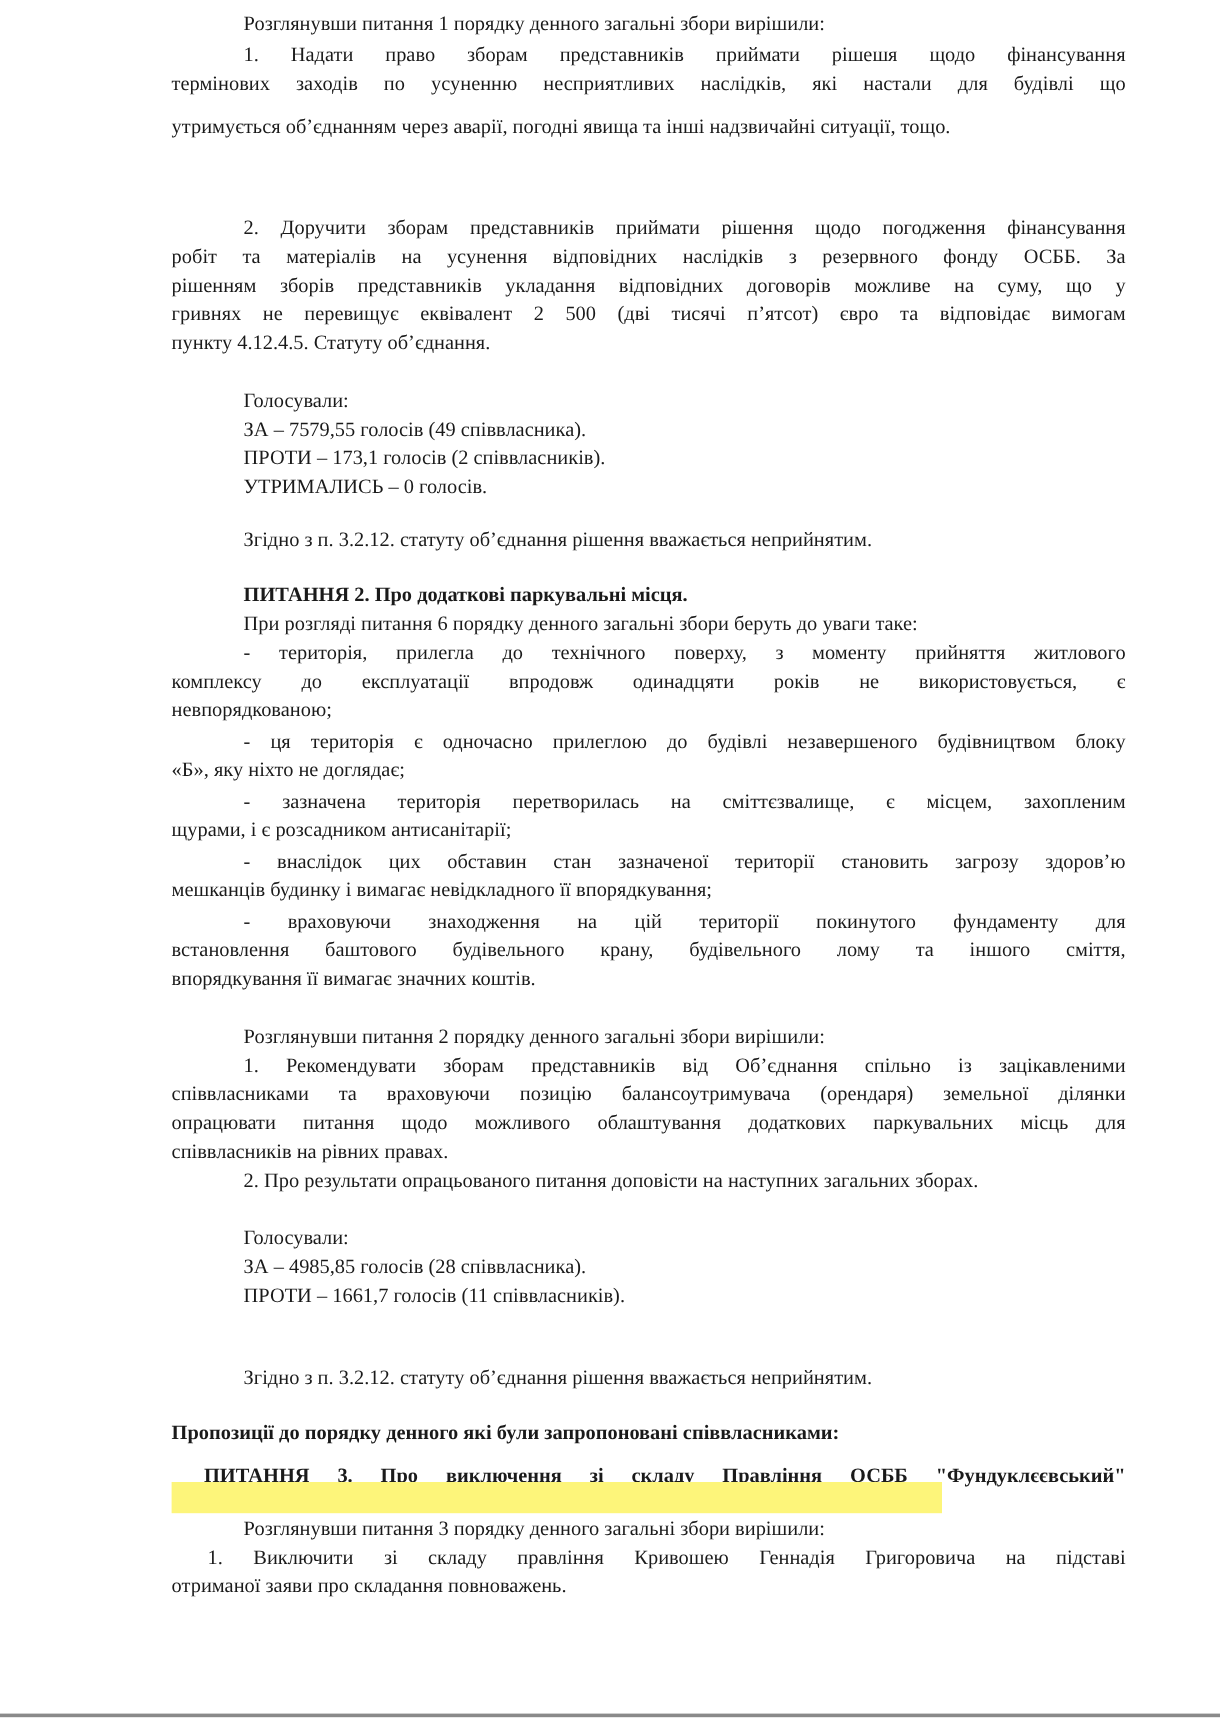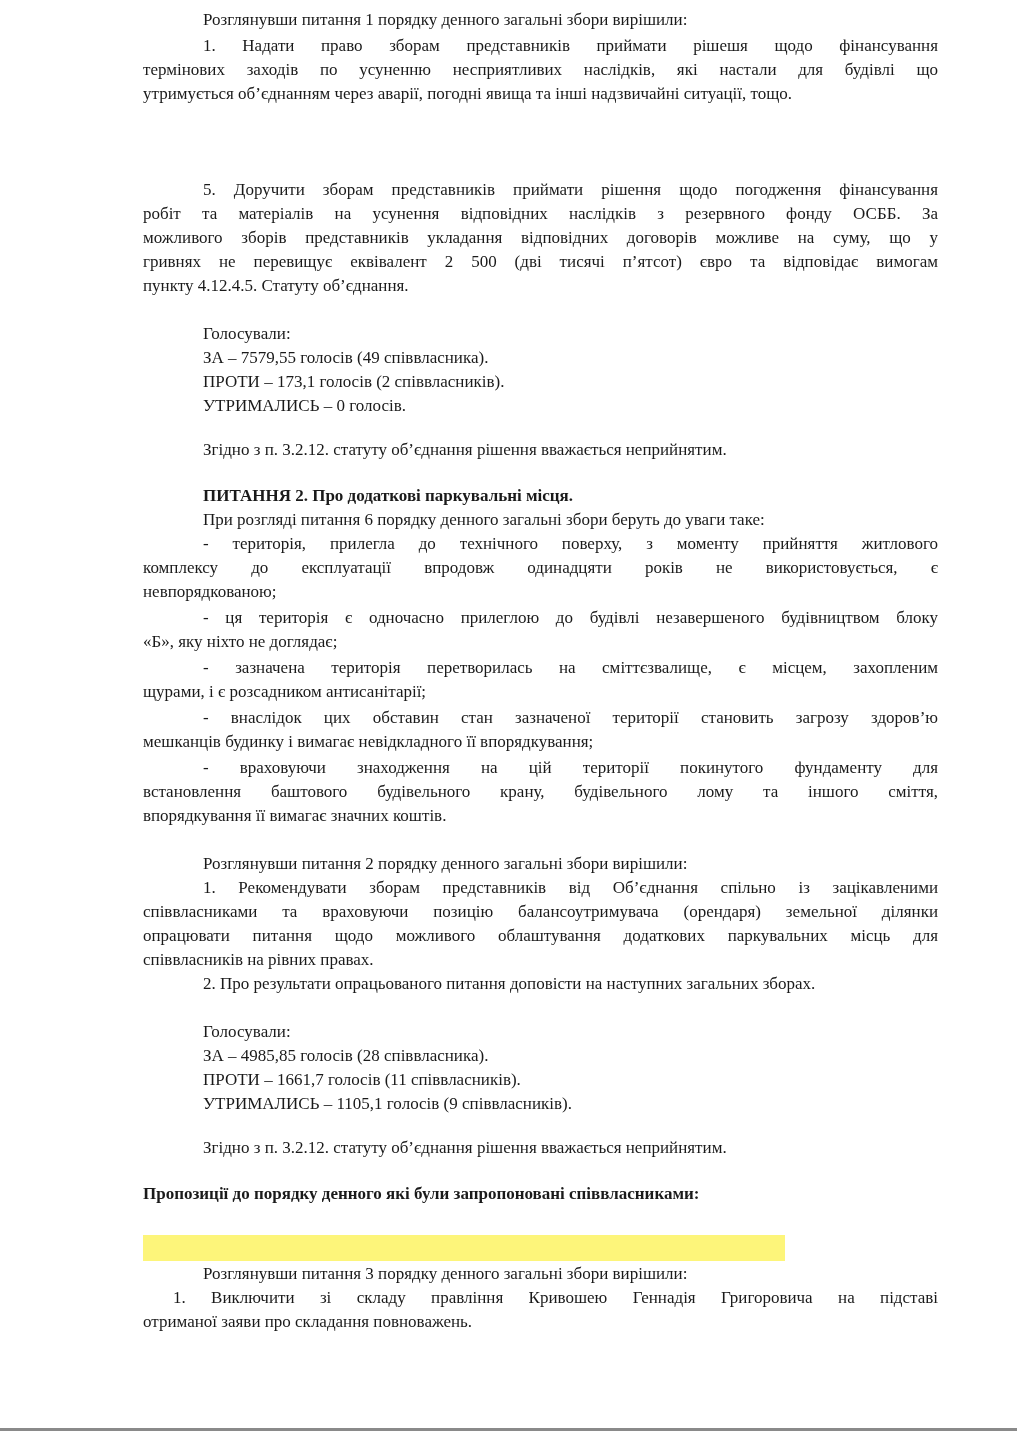--- a/index.html
+++ b/index.html
@@ -21,25 +21,25 @@
   }
 </style>
 </head>
 <body>
 
 <div class="page">
 
   <div class="line" style="left:203px;top:8px;">Розглянувши питання 1 порядку денного загальні збори вирішили:</div>
   <div class="line just" style="left:203px;top:34px;width:735px;">1. Надати право зборам представників приймати рішешя щодо фінансування</div>
   <div class="line just" style="left:143px;top:58px;width:795px;">термінових заходів по усуненню несприятливих наслідків, які настали для будівлі що</div>
-  <div class="line" style="left:143px;top:82px;">утримується об’єднанням через аварії, погодні явища та інші надзвичайні ситуації, тощо.</div>
+  <div class="line" style="left:143px;top:94px;">утримується об’єднанням через аварії, погодні явища та інші надзвичайні ситуації, тощо.</div>
 
-  <div class="line just" style="left:203px;top:178px;width:735px;">5. Доручити зборам представників приймати рішення щодо погодження фінансування</div>
+  <div class="line just" style="left:203px;top:178px;width:735px;">2. Доручити зборам представників приймати рішення щодо погодження фінансування</div>
   <div class="line just" style="left:143px;top:202px;width:795px;">робіт та матеріалів на усунення відповідних наслідків з резервного фонду ОСББ. За</div>
-  <div class="line just" style="left:143px;top:226px;width:795px;">можливого зборів представників укладання відповідних договорів можливе на суму, що у</div>
+  <div class="line just" style="left:143px;top:226px;width:795px;">рішенням зборів представників укладання відповідних договорів можливе на суму, що у</div>
   <div class="line just" style="left:143px;top:250px;width:795px;">гривнях не перевищує еквівалент 2 500 (дві тисячі п’ятсот) євро та відповідає вимогам</div>
   <div class="line" style="left:143px;top:274px;">пункту 4.12.4.5. Статуту об’єднання.</div>
 
   <div class="line" style="left:203px;top:322px;">Голосували:</div>
   <div class="line" style="left:203px;top:346px;">ЗА – 7579,55 голосів (49 співвласника).</div>
   <div class="line" style="left:203px;top:370px;">ПРОТИ – 173,1 голосів (2 співвласників).</div>
   <div class="line" style="left:203px;top:394px;">УТРИМАЛИСЬ – 0 голосів.</div>
 
   <div class="line" style="left:203px;top:438px;">Згідно з п. 3.2.12. статуту об’єднання рішення вважається неприйнятим.</div>
 
@@ -66,26 +66,26 @@
   <div class="line" style="left:203px;top:852px;">Розглянувши питання 2 порядку денного загальні збори вирішили:</div>
   <div class="line just" style="left:203px;top:876px;width:735px;">1. Рекомендувати зборам представників від Об’єднання спільно із зацікавленими</div>
   <div class="line just" style="left:143px;top:900px;width:795px;">співвласниками та враховуючи позицію балансоутримувача (орендаря) земельної ділянки</div>
   <div class="line just" style="left:143px;top:924px;width:795px;">опрацювати питання щодо можливого облаштування додаткових паркувальних місць для</div>
   <div class="line" style="left:143px;top:948px;">співвласників на рівних правах.</div>
   <div class="line" style="left:203px;top:972px;">2. Про результати опрацьованого питання доповісти на наступних загальних зборах.</div>
 
   <div class="line" style="left:203px;top:1020px;">Голосували:</div>
   <div class="line" style="left:203px;top:1044px;">ЗА – 4985,85 голосів (28 співвласника).</div>
   <div class="line" style="left:203px;top:1068px;">ПРОТИ – 1661,7 голосів (11 співвласників).</div>
-  <div class="line" style="left:203px;top:1092px;">УТРИМАЛИСЬ – 1105,1 голосів (9 співвласників).</div>
 
   <div class="line" style="left:203px;top:1136px;">Згідно з п. 3.2.12. статуту об’єднання рішення вважається неприйнятим.</div>
 
   <div class="line bold" style="left:143px;top:1182px;">Пропозиції до порядку денного які були запропоновані співвласниками:</div>
 
+  <div class="line bold just" style="left:170px;top:1218px;width:768px;">ПИТАННЯ 3. Про виключення зі складу Правління ОСББ "Фундуклєєвський"</div>
   <div class="highlight" style="background: rgb(253, 245, 122);"></div>
 
   <div class="line" style="left:203px;top:1262px;">Розглянувши питання 3 порядку денного загальні збори вирішили:</div>
   <div class="line just" style="left:173px;top:1286px;width:765px;">1. Виключити зі складу правління Кривошею Геннадія Григоровича на підставі</div>
   <div class="line" style="left:143px;top:1310px;">отриманої заяви про складання повноважень.</div>
 
   <div class="bottom-rule"></div>
 </div>
 
 </body></html>

